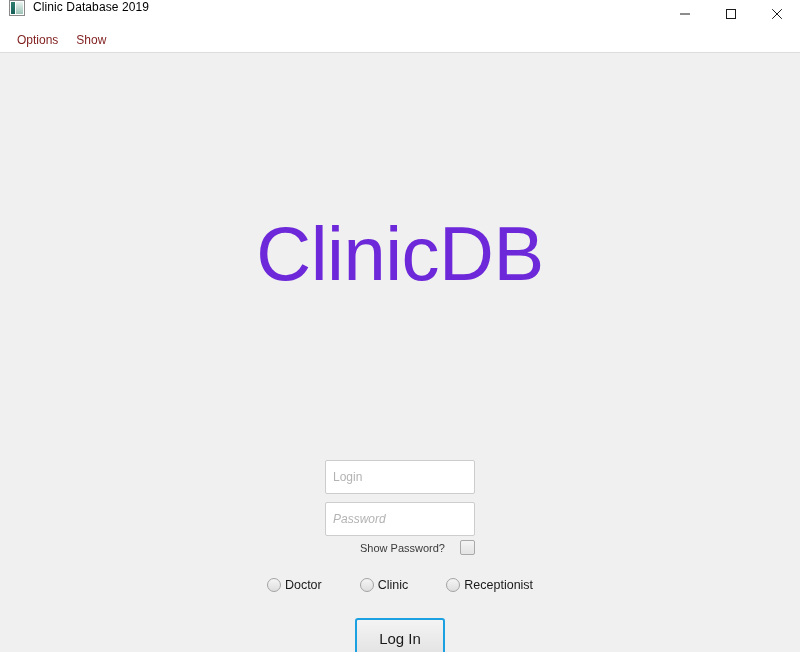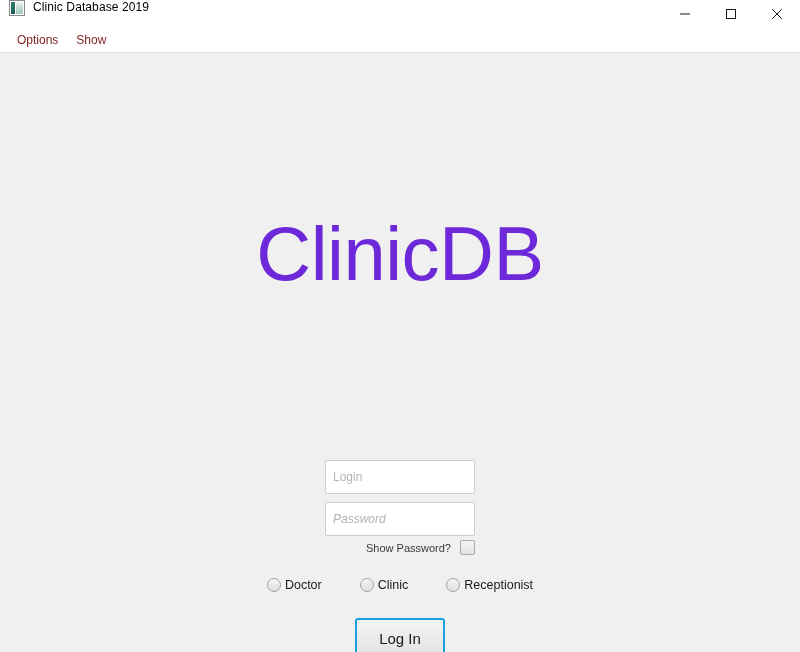--- a/index.html
+++ b/index.html
@@ -152,21 +152,21 @@
     opacity: 1;
   }
   #password-field { margin-top: 8px; font-style: italic; }
 
   #show-password-row {
     width: 150px;
     margin-top: 4px;
     display: flex;
     align-items: center;
     justify-content: flex-end;
-    gap: 9px;
+    gap: 15px;
   }
   #show-password-label {
     font-size: 11px;
     color: #3a3a3a;
     white-space: nowrap;
   }
   #show-password-checkbox {
     width: 15px;
     height: 15px;
     box-sizing: border-box;

